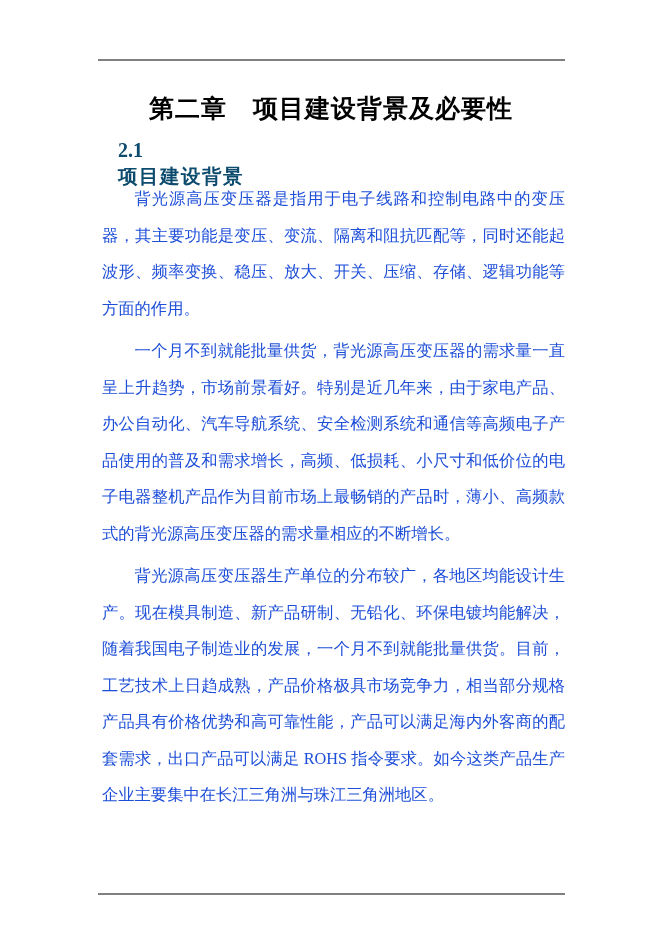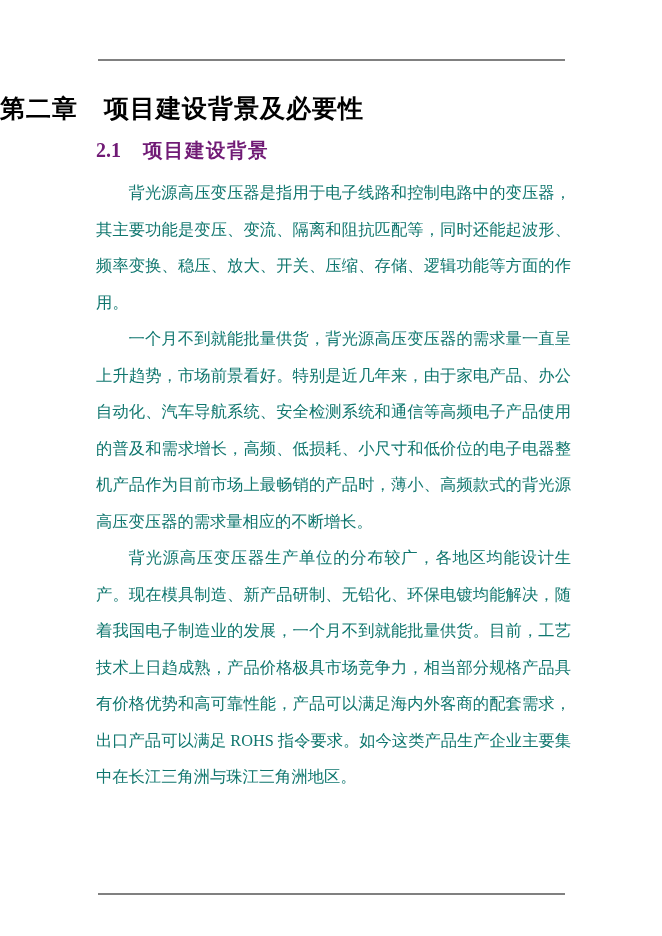--- a/index.html
+++ b/index.html
@@ -23,36 +23,37 @@
     height: 2px;
     background: #808080;
   }
   .rule-top { top: 59px; }
   .rule-bottom { top: 893px; }
   .chapter-title {
     position: absolute;
     top: 74px;
     left: 0;
     width: 662px;
-    text-align: left;
+    text-align: center;
     font-family: "Liberation Sans", "DejaVu Sans", sans-serif;
     font-weight: 700;
     font-size: 25px;
     line-height: 34px;
     letter-spacing: 1px;
     color: #000000;
     white-space: pre;
   }
   .section-heading {
     position: absolute;
     top: 137px;
     left: 96px;
     display: flex;
     align-items: baseline;
-    color: #701a75;
+    color: #0c4a6e;
+    flex-direction: column;
   }
   .section-number {
     font-family: "Liberation Serif", "DejaVu Serif", serif;
     font-weight: 700;
     font-size: 20px;
     line-height: 26px;
   }
   .section-label {
     margin-left: 22px;
     font-family: "Liberation Sans", "DejaVu Sans", sans-serif;
@@ -61,28 +62,28 @@
     line-height: 26px;
     letter-spacing: 1.5px;
   }
   .body-text {
     position: absolute;
     top: 175px;
     left: 96px;
     width: 475px;
   }
   .body-text p {
-    margin: 0;
+    margin: 6px;
     padding: 0;
     font-family: "Liberation Serif", "DejaVu Serif", serif;
     font-size: 16.3px;
     line-height: 36.5px;
     text-align: justify;
     text-indent: 2em;
-    color: #0f766e;
+    color: #1d4ed8;
   }
 </style>
 </head>
 <body>
 
 <div class="page">
 
   <div class="rule rule-top"></div>
 
   <h1 class="chapter-title">第二章　项目建设背景及必要性</h1>

